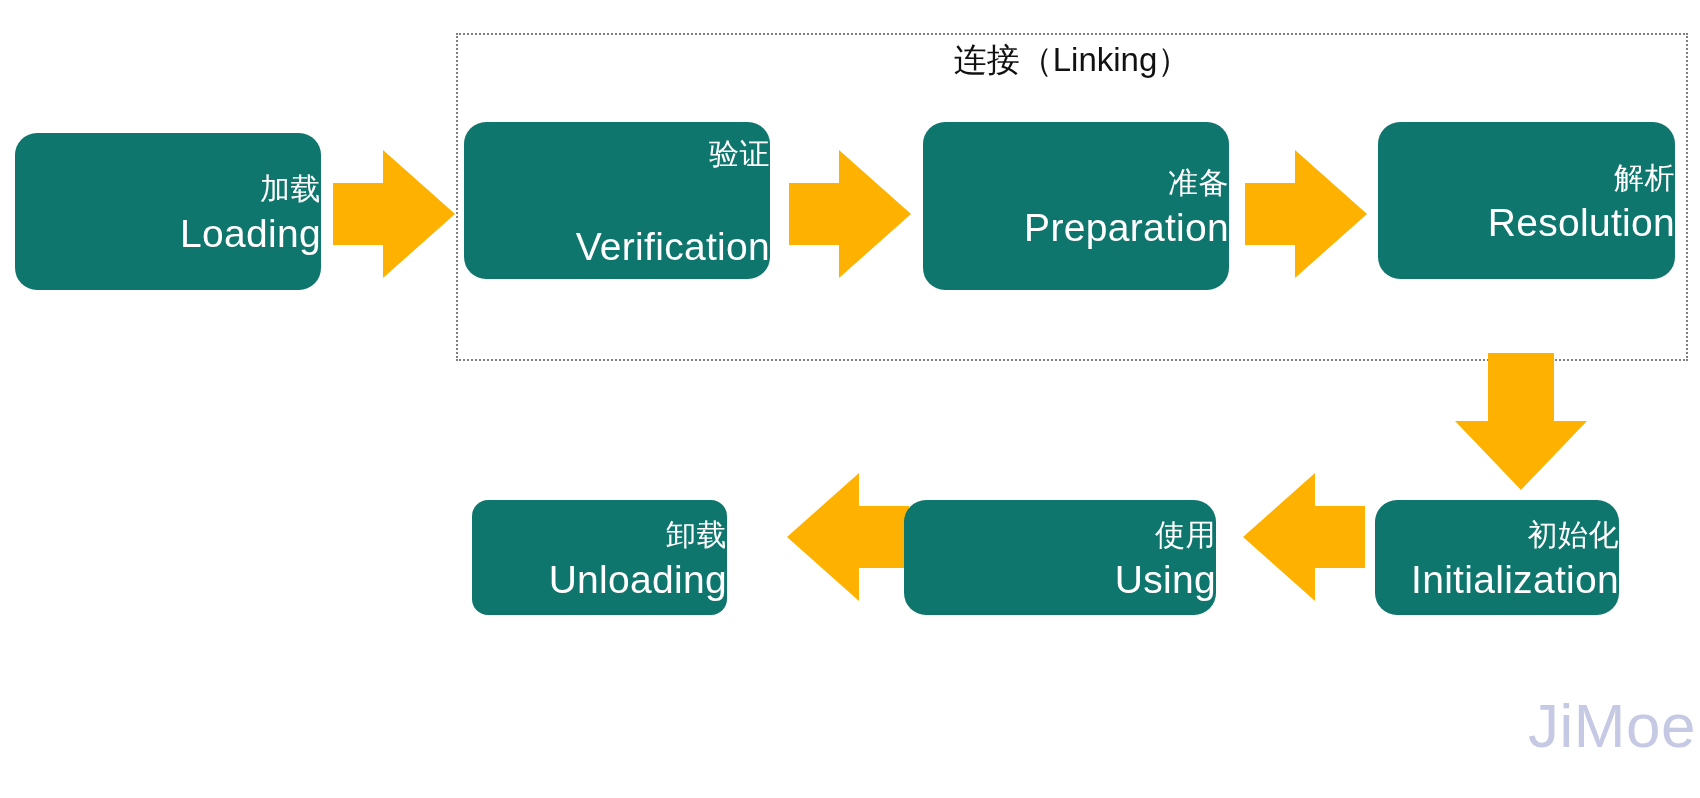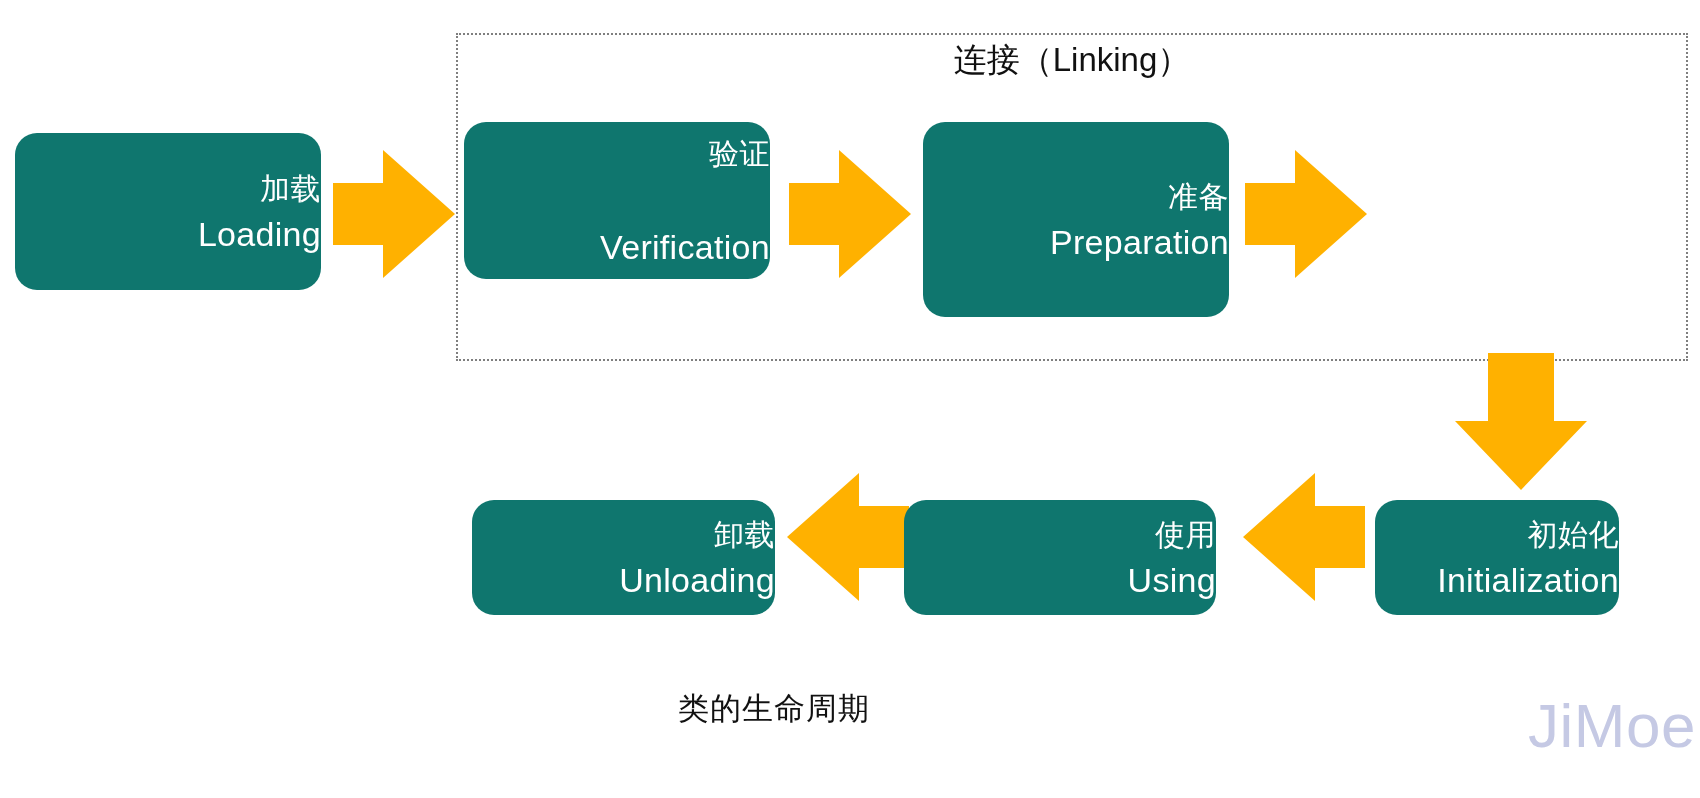--- a/index.html
+++ b/index.html
@@ -50,33 +50,33 @@
     justify-content: center;
     text-align: center;
     box-sizing: border-box;
   }
   .stage .cn {
     font-size: 30px;
     line-height: 44px;
     letter-spacing: 0.5px;
   }
   .stage .en {
-    font-size: 34px;
+    font-size: 39px;
     line-height: 46px;
     letter-spacing: 0.3px;
   }
 
   
   #box-loading      { left: 15px;   top: 133px; width: 306px; height: 157px; }
   #box-verification { left: 464px;  top: 122px; width: 306px; height: 157px; gap: 48px; }
-  #box-preparation  { left: 923px;  top: 122px; width: 306px; height: 195px; }
+  #box-preparation  { left: 923px;  top: 122px; width: 306px; height: 168px; }
   #box-resolution   { left: 1378px; top: 122px; width: 297px; height: 157px; }
   
-  #box-unloading      { left: 472px;  top: 500px; width: 303px; height: 115px;
-                        padding-top: 0; }
+  #box-unloading      { left: 472px;  top: 500px; width: 255px; height: 115px;
+                        padding-top: 0; border-radius: 16px; }
   #box-using          { left: 904px;  top: 500px; width: 312px; height: 113px; }
   #box-initialization { left: 1375px; top: 500px; width: 244px; height: 113px; }
 
   
   #box-unloading, #box-using, #box-initialization { height: 115px; }
 
   
   .arrow {
     position: absolute;
   }
@@ -150,20 +150,24 @@
     <span class="cn">准备</span>
     <span class="en">Preparation</span>
   </div>
 
   <div class="arrow" id="arrow-3">
     <svg width="122" height="128" viewBox="0 0 122 128" xmlns="http://www.w3.org/2000/svg">
       <polygon points="0,33 50,33 50,0 122,64 50,128 50,95 0,95" fill="#FFB100"></polygon>
     </svg>
   </div>
 
+  <div class="stage" id="box-resolution">
+    <span class="cn">解析</span>
+    <span class="en">Resolution</span>
+  </div>
 
   <div class="arrow" id="arrow-down">
     <svg width="132" height="137" viewBox="0 0 132 137" xmlns="http://www.w3.org/2000/svg">
       <polygon points="33,0 99,0 99,68 132,68 66,137 0,68 33,68" fill="#FFB100"></polygon>
     </svg>
   </div>
 
   <div class="stage" id="box-unloading">
     <span class="cn">卸载</span>
     <span class="en">Unloading</span>
@@ -184,16 +188,15 @@
     <svg width="122" height="128" viewBox="0 0 122 128" xmlns="http://www.w3.org/2000/svg">
       <polygon points="122,33 72,33 72,0 0,64 72,128 72,95 122,95" fill="#FFB100"></polygon>
     </svg>
   </div>
 
   <div class="stage" id="box-initialization">
     <span class="cn">初始化</span>
     <span class="en">Initialization</span>
   </div>
 
-  <div class="caption">类的生命周期</div>
   <div class="watermark">JiMoer</div>
 
 </div>
 
 </body></html>

